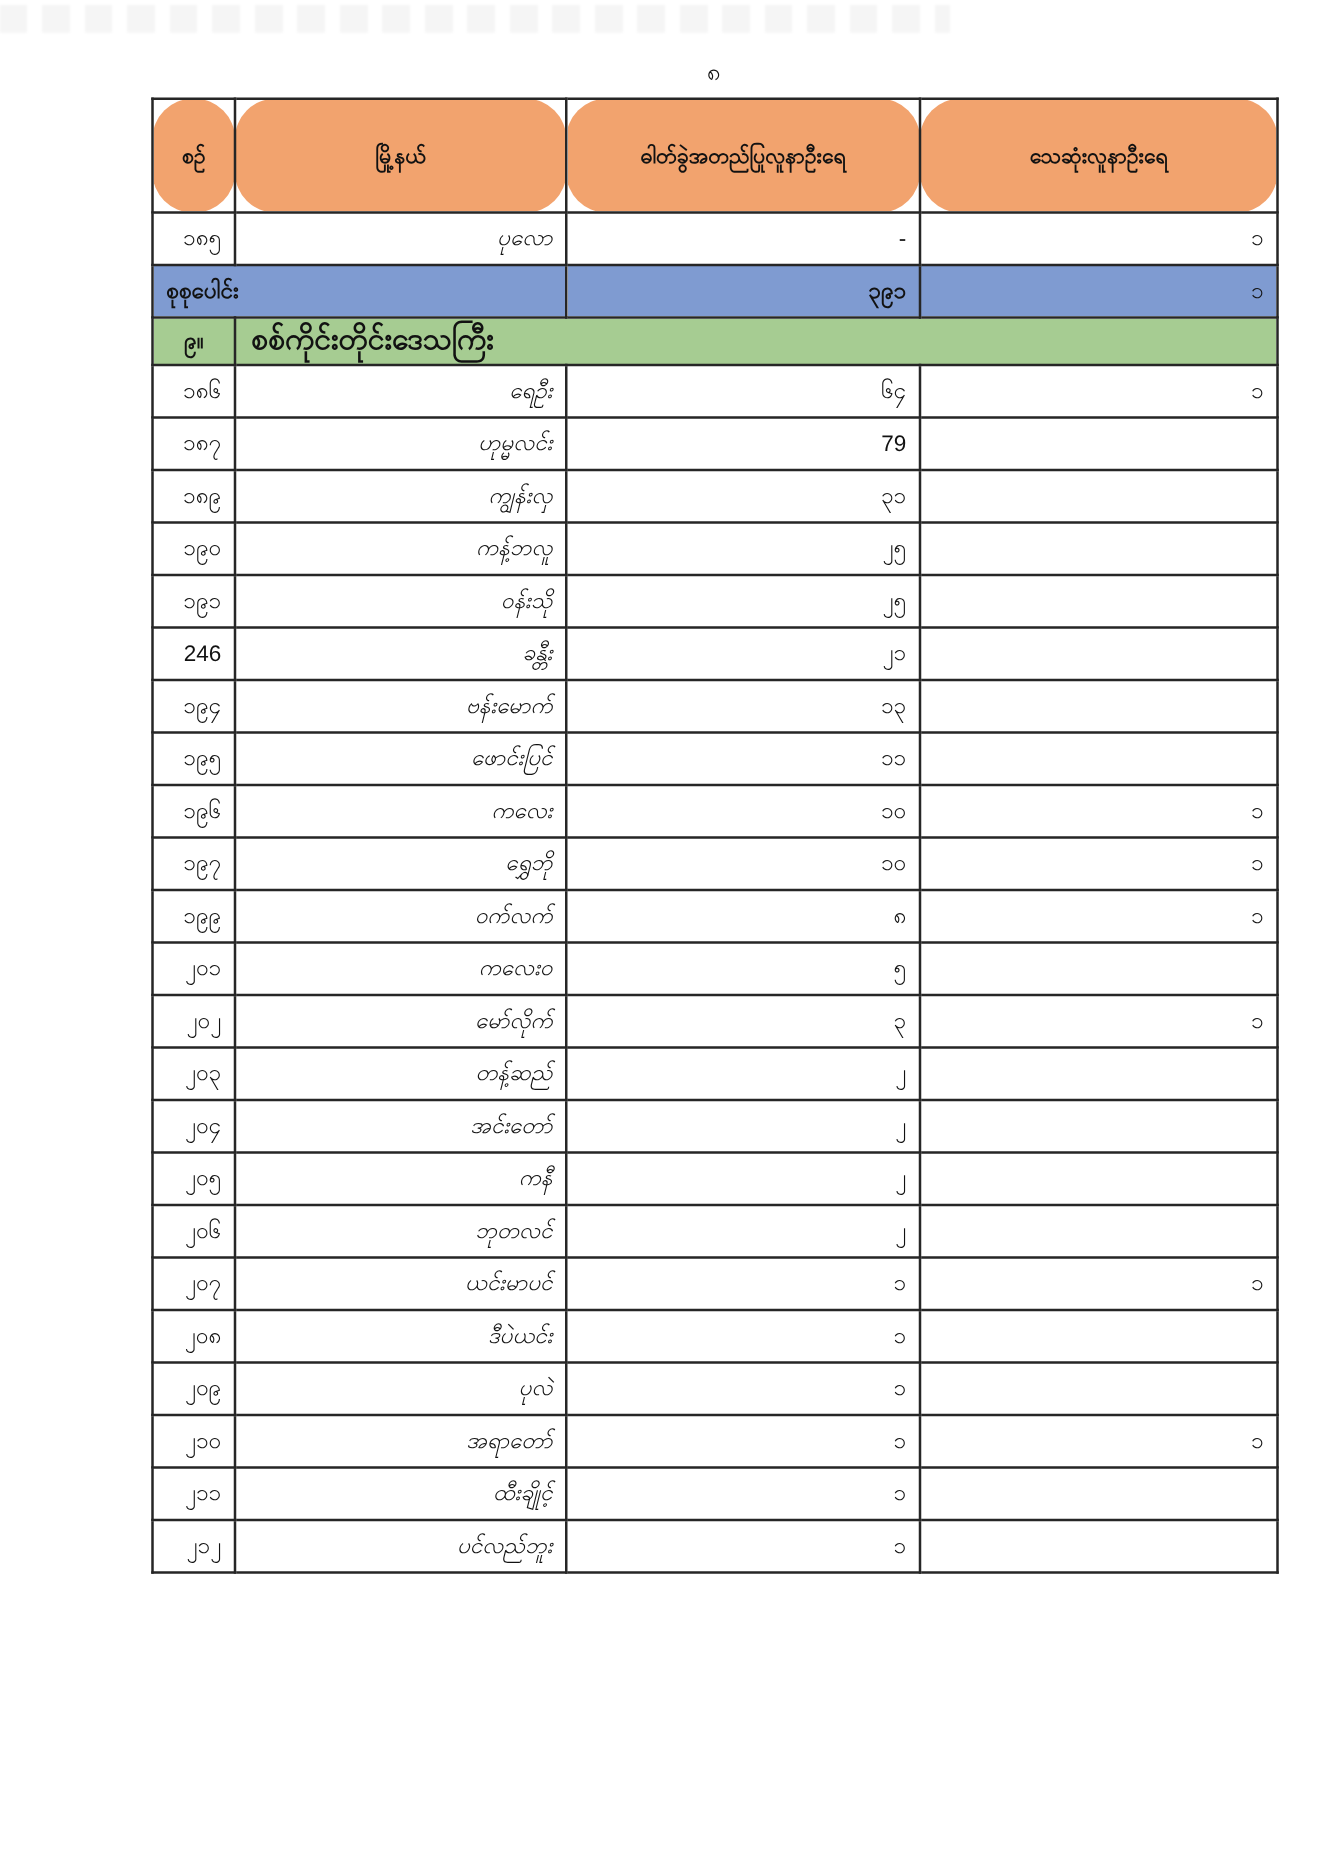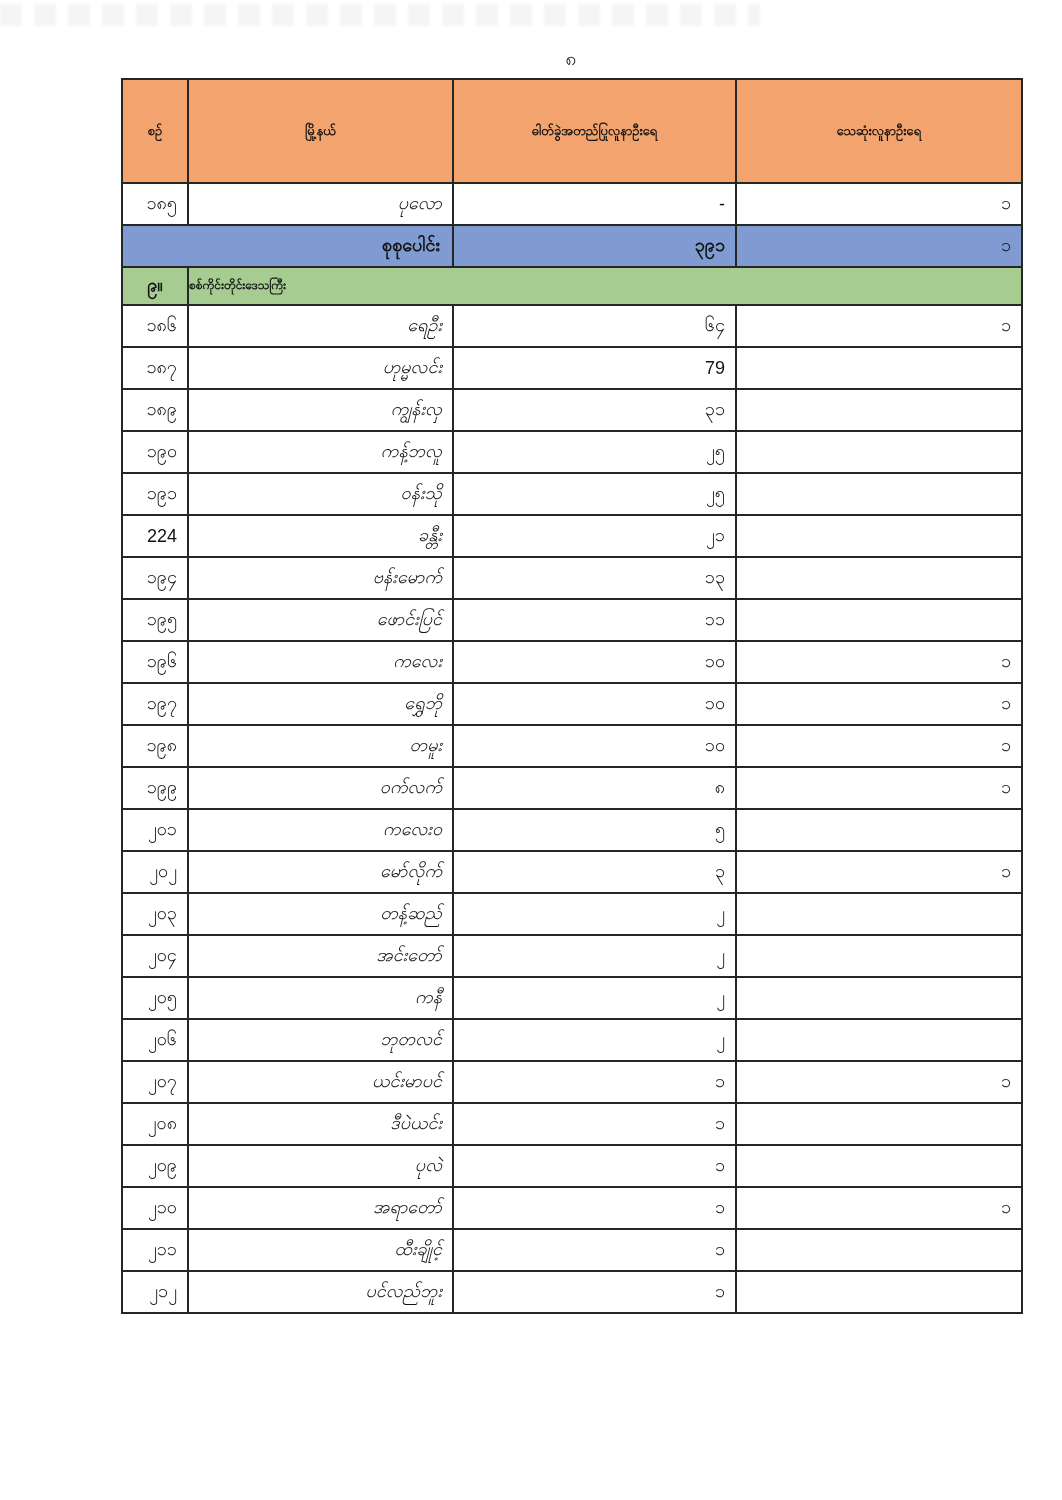--- a/index.html
+++ b/index.html
@@ -43,46 +43,47 @@
   table.report th, table.report td {
     border: 2px solid #262626;
     vertical-align: middle;
     padding: 0 10px;
     box-sizing: border-box;
     overflow: hidden;
   }
 
   thead th {
     background: var(--header-bg, #f2a36e);
-    height: 104px;
-    font-size: 13px;
+    height: 91px;
+    font-size: 17px;
     font-weight: bold;
     text-align: center;
     line-height: 1.5;
+    border-radius: 32px;
   }
 
   tbody td { height: 42px; font-size: 18px; }
 
   td.num   { text-align: right; padding-right: 10px; }
   td.town  { text-align: right;  padding-left: 12px; font-style: italic; }
 
   tr.row-total td {
     background: var(--total-row-bg, #7f9bd1);
     font-weight: bold;
   }
-  tr.row-total td.label { text-align: right; padding-right: 12px; }
+  tr.row-total td.label { text-align: left; padding-right: 12px; }
   tr.row-total td.deaths { font-weight: normal; }
 
   tr.row-section td {
     background: var(--section-row-bg, #a6cc92);
     font-weight: bold;
     height: 38px;
   }
   tr.row-section td.sec-no { text-align: center; padding: 0 4px; }
-  tr.row-section td.sec-label { text-align: left; padding-left: 0; font-size: 12px; }
+  tr.row-section td.sec-label { text-align: left; padding-left: 12px; font-size: 24px; }
 </style>
 </head>
 <body>
 
 <div class="page">
   <div class="scan-bleed"></div>
   <div class="page-number">၈</div>
 
   <table class="report">
     <colgroup>
@@ -139,21 +140,21 @@
           <td class="num">၂၅</td>
           <td class="num"></td>
         </tr>
         <tr>
           <td class="num">၁၉၁</td>
           <td class="town">ဝန်းသို</td>
           <td class="num">၂၅</td>
           <td class="num"></td>
         </tr>
         <tr>
-          <td class="num">224</td>
+          <td class="num">246</td>
           <td class="town">ခန္တီး</td>
           <td class="num">၂၁</td>
           <td class="num"></td>
         </tr>
         <tr>
           <td class="num">၁၉၄</td>
           <td class="town">ဗန်းမောက်</td>
           <td class="num">၁၃</td>
           <td class="num"></td>
         </tr>
@@ -169,26 +170,20 @@
           <td class="num">၁၀</td>
           <td class="num">၁</td>
         </tr>
         <tr>
           <td class="num">၁၉၇</td>
           <td class="town">ရွှေဘို</td>
           <td class="num">၁၀</td>
           <td class="num">၁</td>
         </tr>
         <tr>
-          <td class="num">၁၉၈</td>
-          <td class="town">တမူး</td>
-          <td class="num">၁၀</td>
-          <td class="num">၁</td>
-        </tr>
-        <tr>
           <td class="num">၁၉၉</td>
           <td class="town">ဝက်လက်</td>
           <td class="num">၈</td>
           <td class="num">၁</td>
         </tr>
         <tr>
           <td class="num">၂၀၁</td>
           <td class="town">ကလေးဝ</td>
           <td class="num">၅</td>
           <td class="num"></td>

